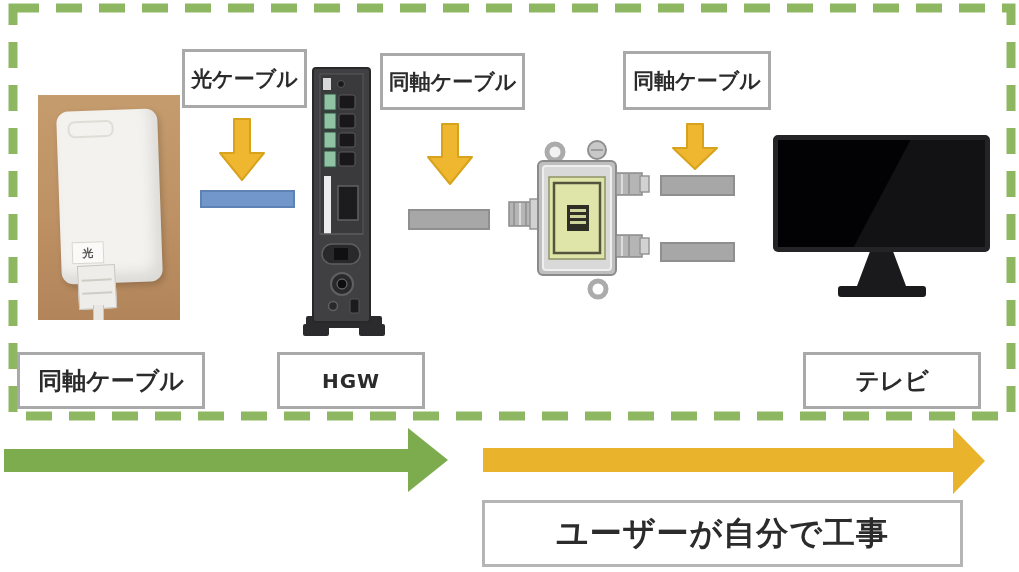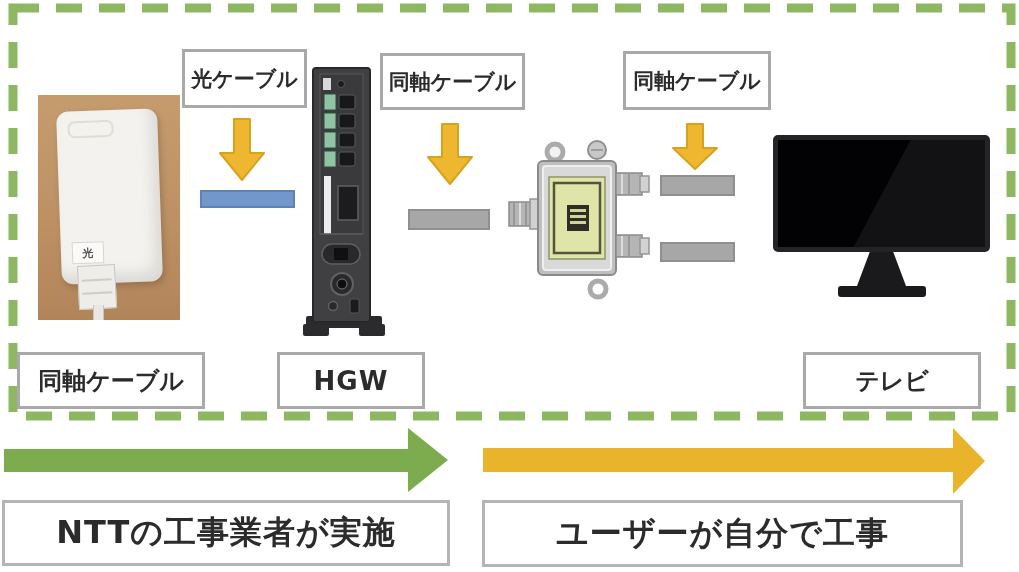--- a/index.html
+++ b/index.html
@@ -7,21 +7,21 @@
          font-family:"DejaVu Sans","Liberation Sans",sans-serif;color:#2b2b2b;}
   .abs{position:absolute;}
   svg{display:block;}
 
   
   .label-box{position:absolute;background:#ffffff;border:3px solid #a9a9a9;
              display:flex;align-items:center;justify-content:center;
              font-weight:bold;color:#2b2b2b;box-sizing:border-box;white-space:nowrap;}
   .cable-label{font-size:21px;}
   .device-label{font-size:24px;}
-  .device-label.latin{font-size:26px;letter-spacing:1px;}
+  .device-label.latin{font-size:20px;letter-spacing:1px;}
   .flow-label{font-size:32px;font-weight:bold;border-color:#b5b5b5;letter-spacing:1px;}
 
   
   .bar{position:absolute;box-sizing:border-box;}
   .bar.blue{background:#7297cb;border:2px solid #5e82b4;}
   .bar.gray{background:#a7a7a7;border:2px solid #8f8f8f;}
 
   
   .photo{position:absolute;left:38px;top:95px;width:142px;height:225px;
          background:linear-gradient(180deg,#c59c6e 0%,#bd9164 55%,#b2845a 100%);overflow:hidden;}
@@ -147,16 +147,15 @@
   <div class="label-box device-label latin" style="left:277px;top:352px;width:148px;height:57px">HGW</div>
   <div class="label-box device-label" style="left:803px;top:352px;width:178px;height:57px">テレビ</div>
 
   <svg class="abs" width="446" height="70" style="left:4px;top:426px">
     <polygon points="0,23 404,23 404,2 444,34 404,66 404,46 0,46" fill="#7cac4e"></polygon>
   </svg>
   <svg class="abs" width="506" height="70" style="left:482px;top:426px">
     <polygon points="1,22 471,22 471,2 503,35 471,68 471,46 1,46" fill="#e9b32c"></polygon>
   </svg>
 
-  <div class="label-box flow-label" style="left:2px;top:500px;width:448px;height:66px">NTTの工事業者が実施</div>
   <div class="label-box flow-label" style="left:482px;top:500px;width:481px;height:67px">ユーザーが自分で工事</div>
 
 </div>
 
 </body></html>

